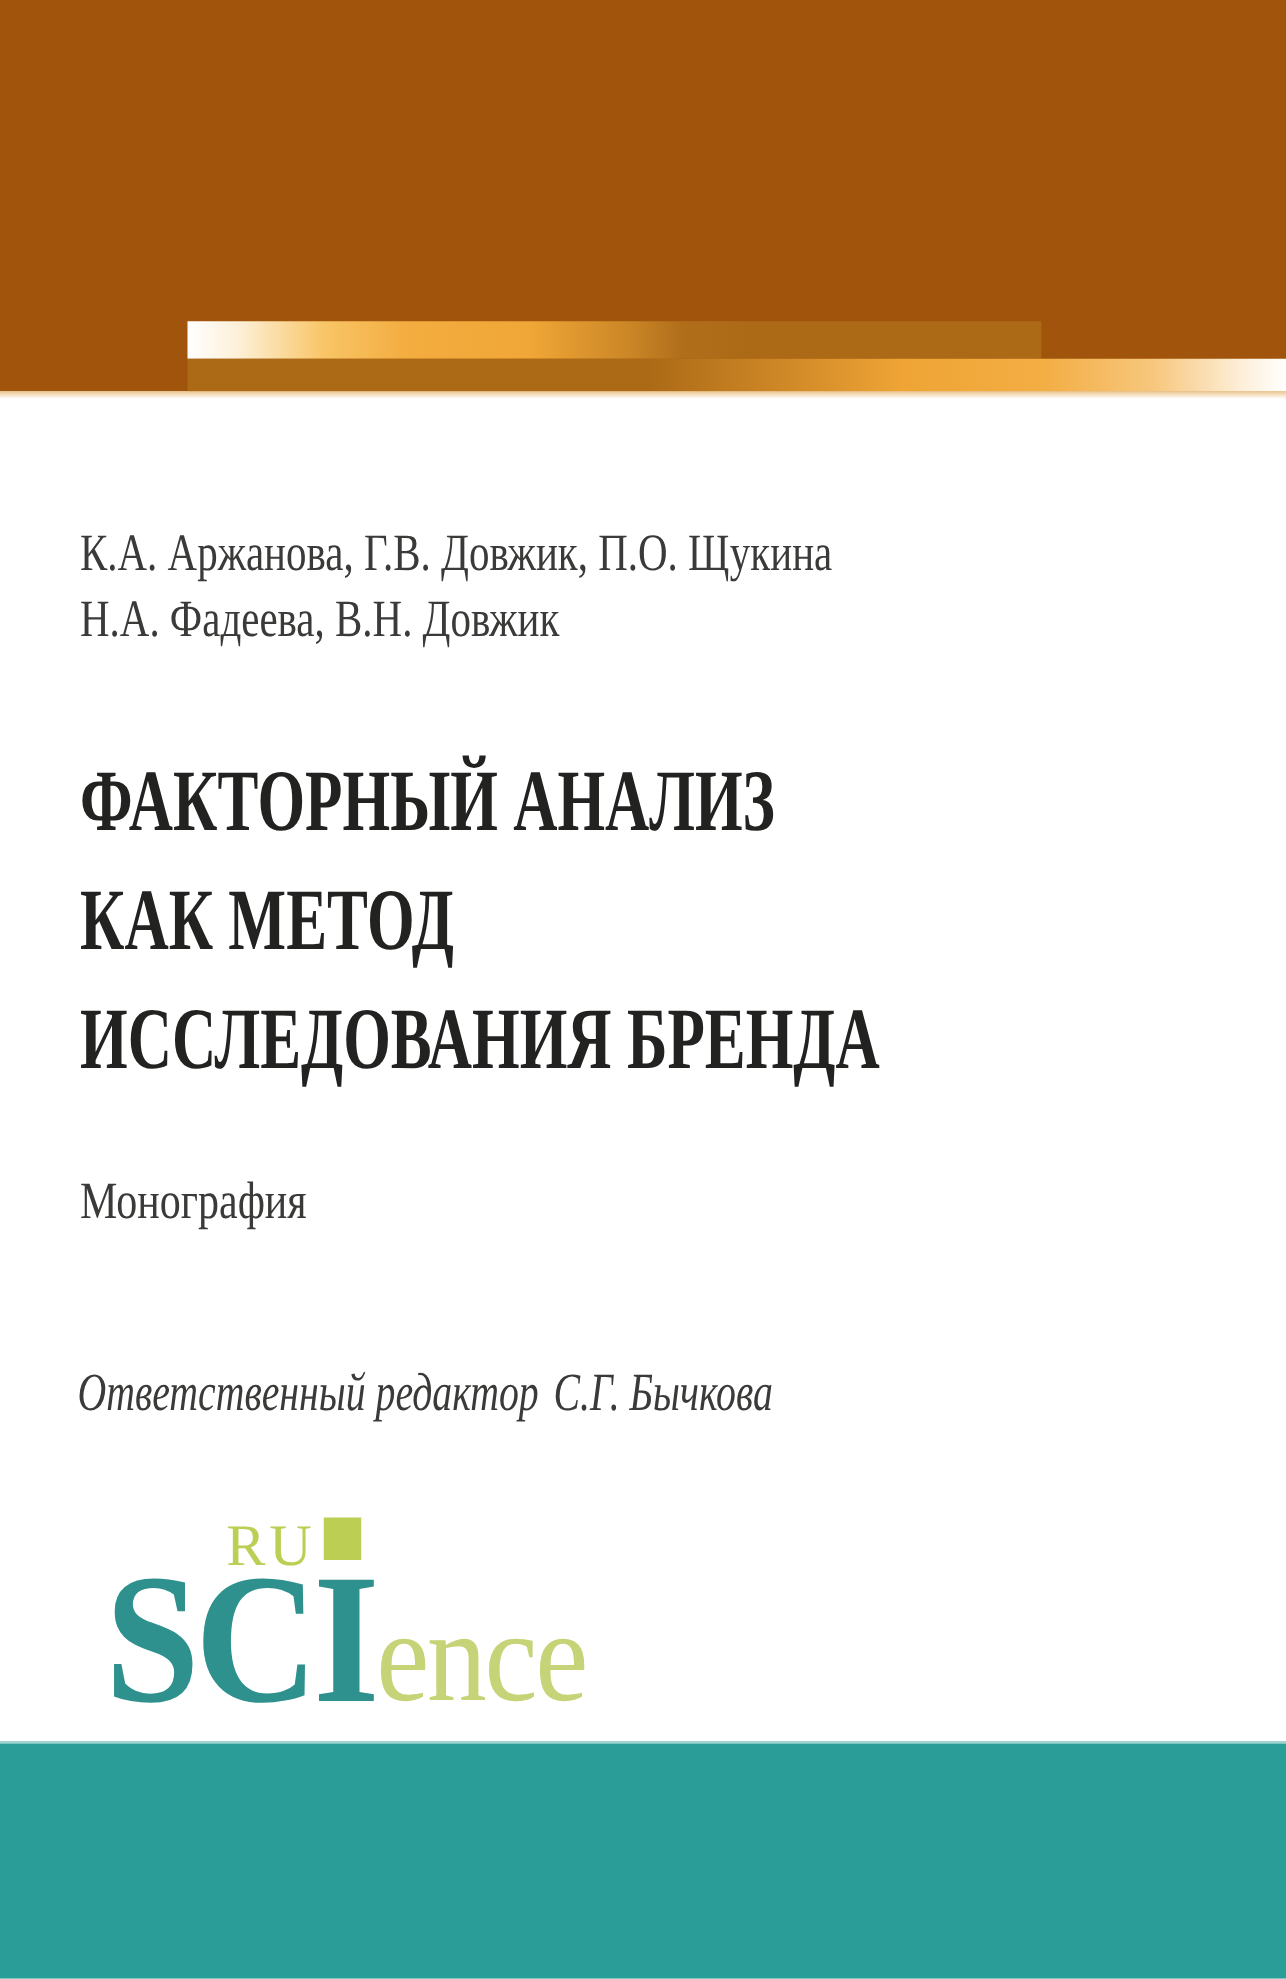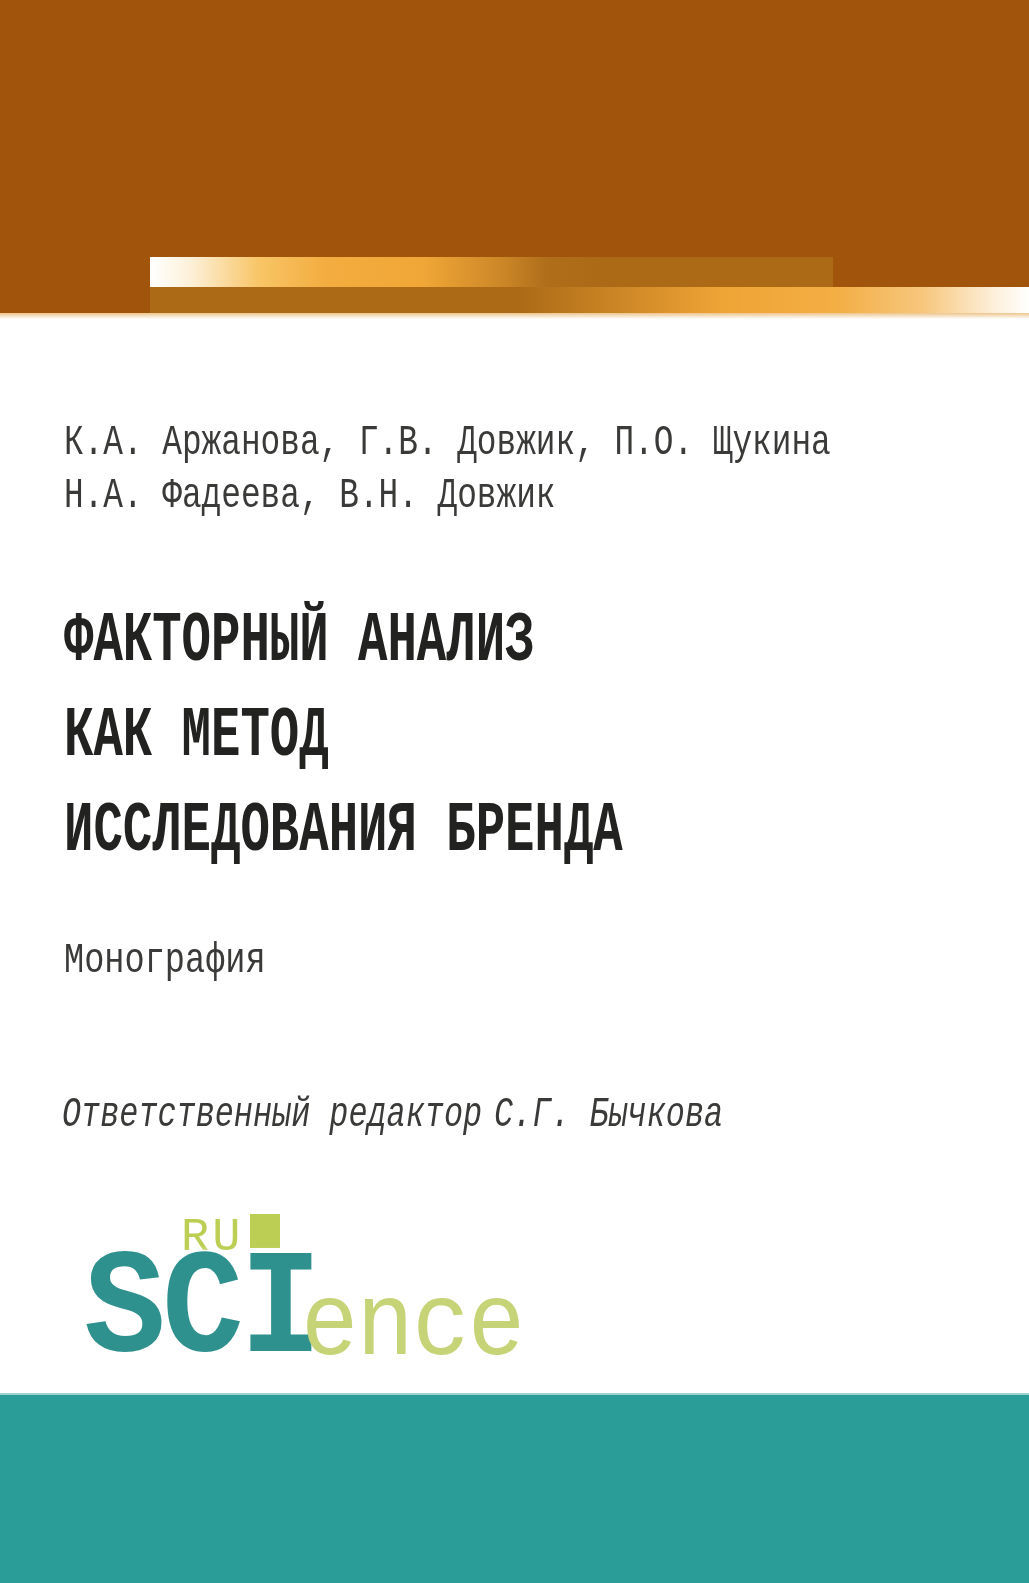--- a/index.html
+++ b/index.html
@@ -2,21 +2,21 @@
 <html style="--header-brown: #A0540C; --stripe-medium-brown: #AC6A16; --stripe-orange: #F3AC3F; --footer-teal: #2A9D98; --logo-teal: #2E918D; --logo-green: #BDCE55; --logo-green-light: #C6D377; --logo-green-site: #C3CF6E; --text-dark: #3A3A38; --title-dark: #222220;"><head>
 <meta charset="utf-8">
 <style>
   html, body { margin: 0; padding: 0; background: #ffffff; }
   .cover {
     position: relative;
     width: 1029px;
     height: 1583px;
     background: #ffffff;
     overflow: hidden;
-    font-family: Liberation Mono, monospace;
+    font-family: Liberation Serif, serif;
   }
 
   
   .header {
     position: absolute;
     left: 0; top: 0;
     width: 1029px; height: 313px;
     background: var(--header-brown, #A0540C);
   }
   .header::after {

